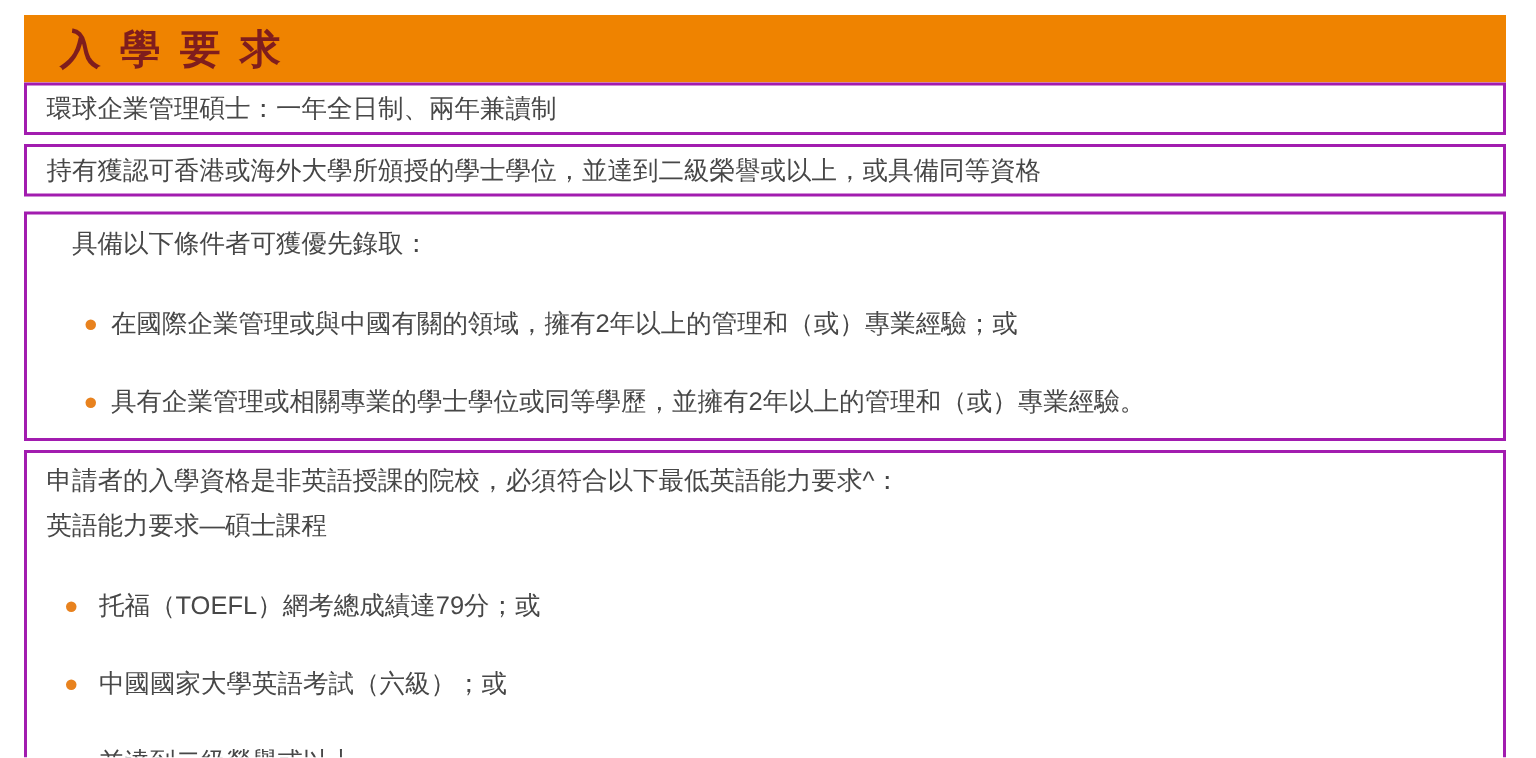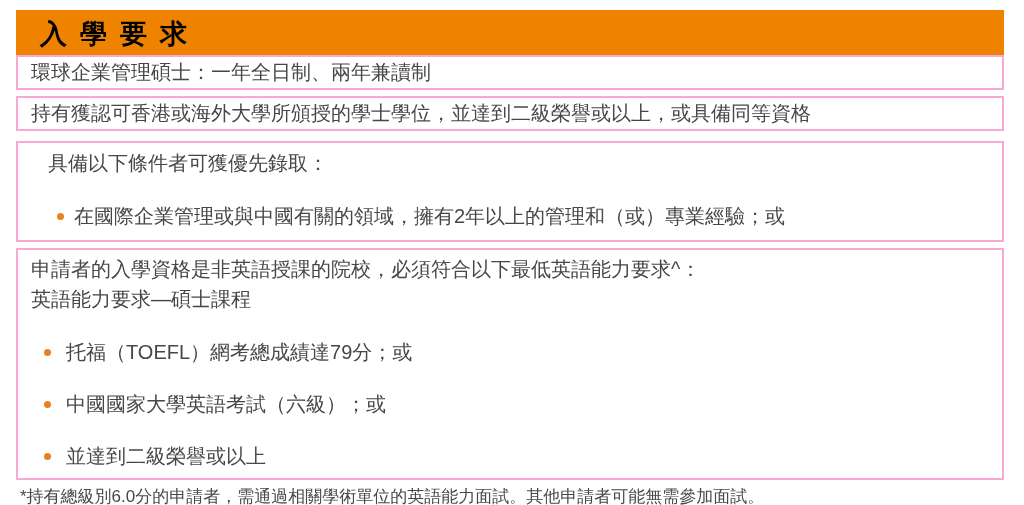--- a/index.html
+++ b/index.html
@@ -24,29 +24,29 @@
     display: flex;
     align-items: center;
     padding-left: 24px;
     box-sizing: border-box;
   }
   .header-title {
     font-family: "DejaVu Serif", serif;
     font-weight: bold;
     font-size: 27px;
     letter-spacing: 13px;
-    color: #000000;
+    color: #7f1d1d;
     line-height: 1;
     padding-top: 2px;
   }
   .box {
-    border: 2px solid #f9a8d4;
+    border: 2px solid #a21caf;
     background: #ffffff;
     box-sizing: border-box;
-    font-size: 20px;
+    font-size: 17px;
   }
   .box.single {
     height: 35px;
     display: flex;
     align-items: center;
     padding: 0 13px;
   }
   .box1 { margin-top: 0; }
   .box2 { margin-top: 6px; height: 34px; }
   .box3 { margin-top: 10px; padding: 5px 13px 10px 30px; }
@@ -92,20 +92,24 @@
     <div class="box single box2">
       <span>持有獲認可香港或海外大學所頒授的學士學位，並達到二級榮譽或以上，或具備同等資格</span>
     </div>
 
     <div class="box box3">
       <div class="line">具備以下條件者可獲優先錄取：</div>
       <div class="bullet-row">
         <span class="dot"></span>
         <span>在國際企業管理或與中國有關的領域，擁有2年以上的管理和（或）專業經驗；或</span>
       </div>
+      <div class="bullet-row">
+        <span class="dot"></span>
+        <span>具有企業管理或相關專業的學士學位或同等學歷，並擁有2年以上的管理和（或）專業經驗。</span>
+      </div>
     </div>
 
     <div class="box box4">
       <div class="line">申請者的入學資格是非英語授課的院校，必須符合以下最低英語能力要求^：</div>
       <div class="line">英語能力要求—碩士課程</div>
       <div class="bullet-row">
         <span class="dot"></span>
         <span>托福（TOEFL）網考總成績達79分；或</span>
       </div>
       <div class="bullet-row">

